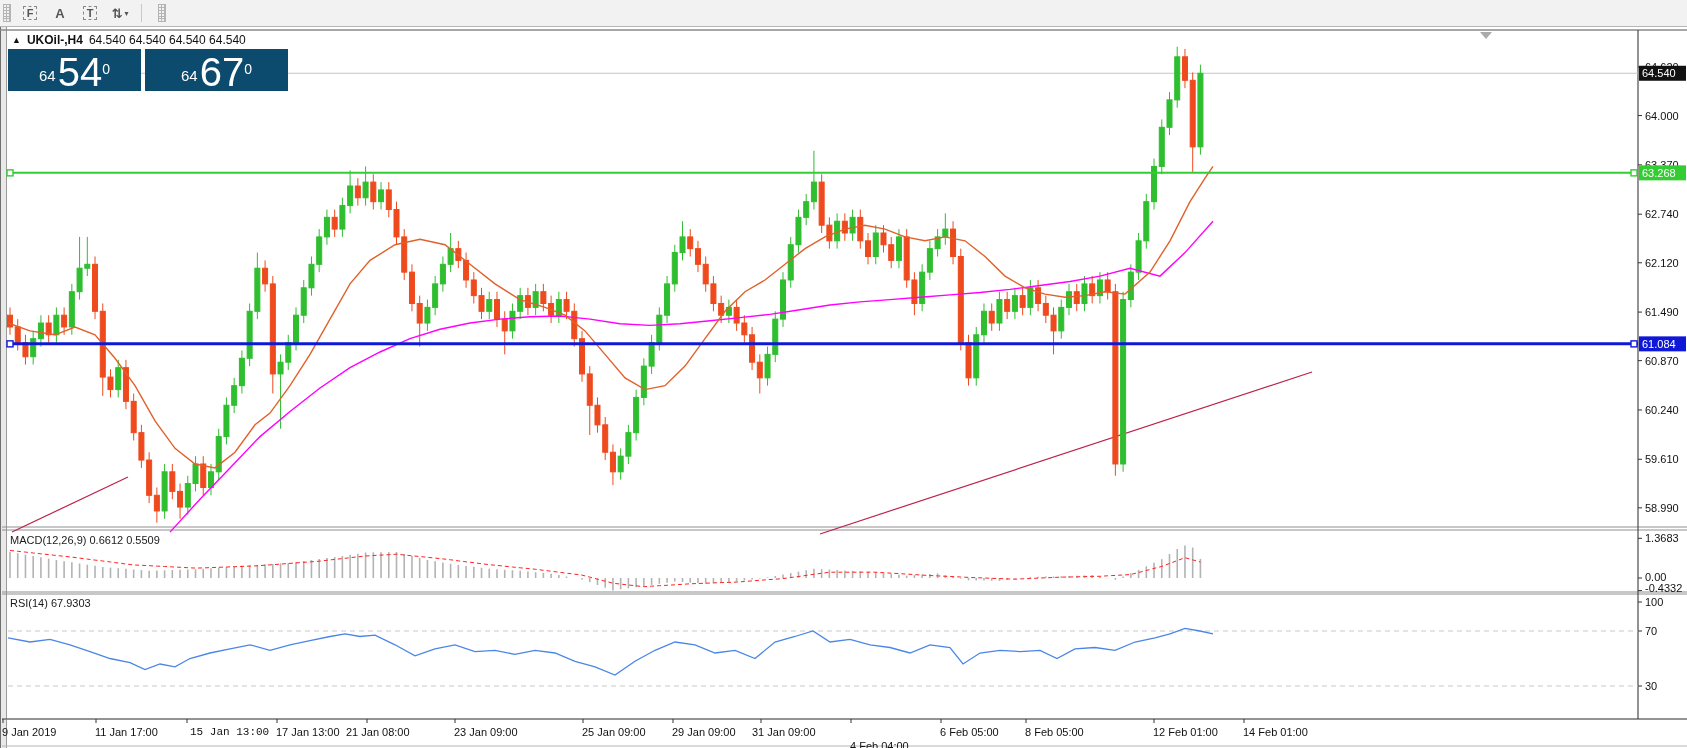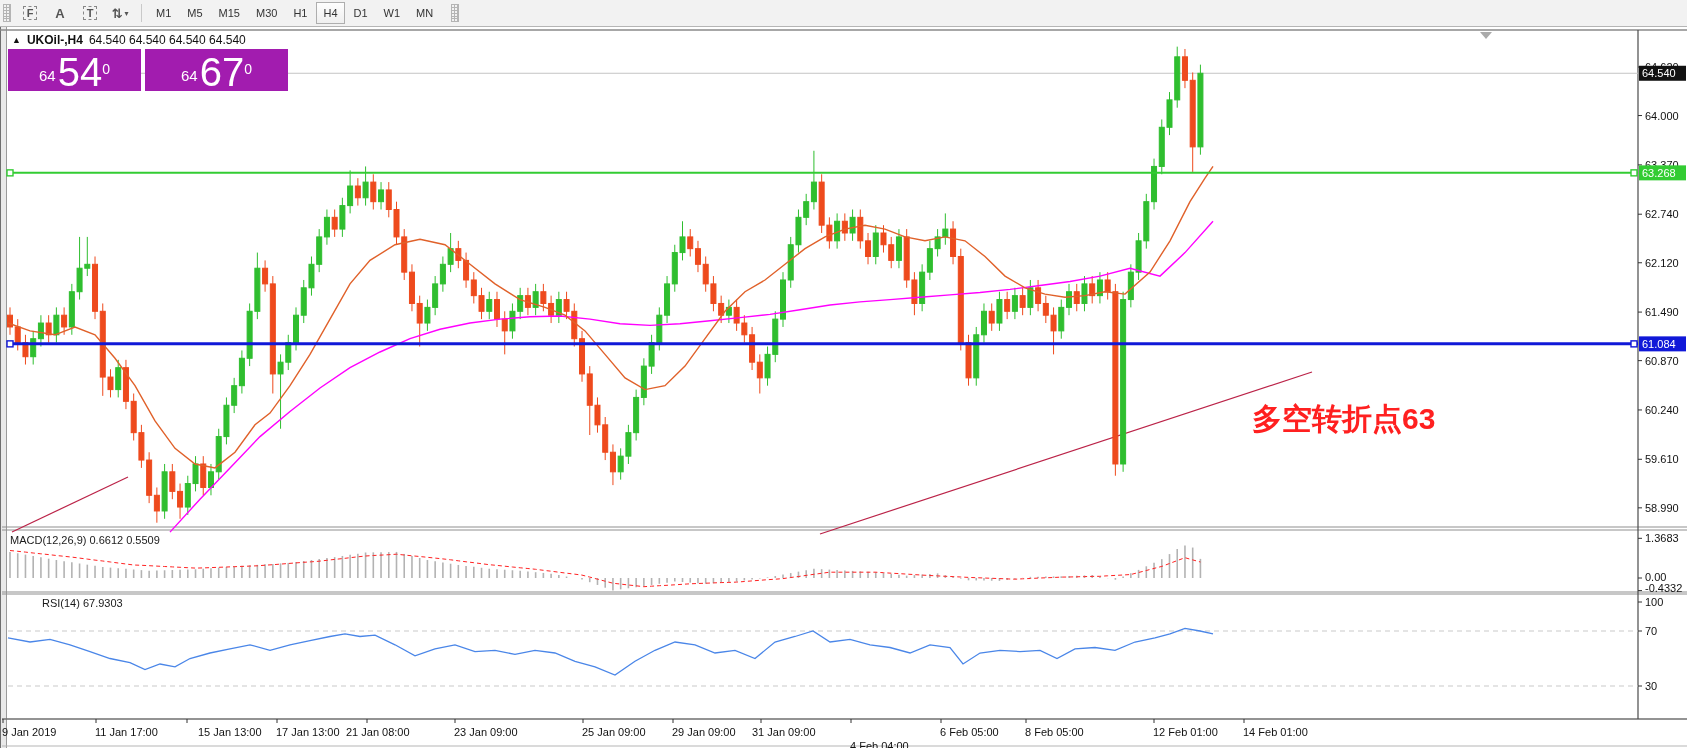--- a/index.html
+++ b/index.html
@@ -38,21 +38,21 @@
   #buybtn{width:62px;border:1px solid #1726a8;margin-left:2px;}
   .spin{width:24px;background:linear-gradient(#fbfbfb,#e4e4e4);border:1px solid #9fb0e8;
         display:flex;align-items:center;justify-content:center;cursor:pointer;box-sizing:border-box;}
   .spin .tridown{width:0;height:0;border-left:5px solid transparent;border-right:5px solid transparent;
         border-top:6px solid #3847c8;}
   .spin .triup{width:0;height:0;border-left:5px solid transparent;border-right:5px solid transparent;
         border-bottom:6px solid #3847c8;}
   #volinput{width:98px;border:1px solid #9fb0e8;border-left:none;border-right:none;font-size:15px;
         text-align:right;padding:0 8px;color:#000;outline:none;font-family:"Liberation Sans",sans-serif;}
   .tp-row2{display:flex;margin-top:2px;height:42px;}
-  .pricebox{background:#a21caf;color:#fff;display:flex;align-items:flex-end;justify-content:center;
+  .pricebox{background:#0c4a6e;color:#fff;display:flex;align-items:flex-end;justify-content:center;
             padding-bottom:2px;}
   #sellprice{width:133px;margin-right:4px;}
   #buyprice{width:143px;}
   .p-small{font-size:15px;line-height:26px;margin-right:2px;}
   .p-big{font-size:40px;line-height:34px;}
   .p-sup{font-size:14px;line-height:40px;align-self:flex-start;}
   
   .pane-label{position:absolute;font-size:11px;color:#1a1a1a;z-index:3;}
   
   #annotation{position:absolute;left:1252px;top:373px;z-index:3;color:#ff2020;font-size:30px;
@@ -74,31 +74,20 @@
         <span>A</span>
       </div>
     <div class="tbtn boxed">
         <span>T</span>
       </div>
     <div class="tbtn">
         <span>⇅</span>
         <span class="caret">▾</span>
       </div>
     <div class="tsep"></div>
-    <div id="tfbar" style="display:flex;">
-        <div class="tf">M1</div>
-        <div class="tf">M5</div>
-        <div class="tf">M15</div>
-        <div class="tf">M30</div>
-        <div class="tf">H1</div>
-        <div class="tf active">H4</div>
-        <div class="tf">D1</div>
-        <div class="tf">W1</div>
-        <div class="tf">MN</div>
-      </div>
     <div class="grip" style="margin-left:10px;"></div>
   </div>
 
   <div id="chartwin">
     <div id="leftstrip"></div>
     <svg id="cv" width="1687" height="722">
         <rect x="8" y="4" width="1677" height="689" fill="#fff" stroke="none"></rect>
         <line x1="0" y1="4" x2="1687" y2="4" stroke="#8a8a8a" stroke-width="1.5"></line>
         <line x1="2" y1="501" x2="1687" y2="501" stroke="#8f8f8f" stroke-width="1.2"></line>
         <line x1="2" y1="504" x2="1687" y2="504" stroke="#8f8f8f" stroke-width="1.2"></line>
@@ -657,26 +646,25 @@
         </div>
         <div class="pricebox" id="buyprice">
           <span class="p-small">64</span>
           <span class="p-big">67</span>
           <span class="p-sup">0</span>
         </div>
       </div>
     </div>
 
     <div class="pane-label" style="left:10px;top:508px;">MACD(12,26,9) 0.6612 0.5509</div>
-    <div class="pane-label" style="left:10px;top:571px;margin-left:32px;">RSI(14) 67.9303</div>
-    <div id="annotation">多空转折点63</div>
+    <div class="pane-label" style="left:10px;top:571px;">RSI(14) 67.9303</div>
     <div id="timelabels">
         <span class="timelabel" style="left: 2px;">9 Jan 2019</span>
         <span class="timelabel" style="left: 95px;">11 Jan 17:00</span>
-        <span class="timelabel" style="left: 198px;">15 Jan 13:00</span>
+        <span class="timelabel" style="left: 190px; font-family: Liberation Mono, monospace;">15 Jan 13:00</span>
         <span class="timelabel" style="left: 276px;">17 Jan 13:00</span>
         <span class="timelabel" style="left: 346px;">21 Jan 08:00</span>
         <span class="timelabel" style="left: 454px;">23 Jan 09:00</span>
         <span class="timelabel" style="left: 582px;">25 Jan 09:00</span>
         <span class="timelabel" style="left: 672px;">29 Jan 09:00</span>
         <span class="timelabel" style="left: 752px;">31 Jan 09:00</span>
         <span class="timelabel" style="left: 850px; margin-top: 14px;">4 Feb 04:00</span>
         <span class="timelabel" style="left: 940px;">6 Feb 05:00</span>
         <span class="timelabel" style="left: 1025px;">8 Feb 05:00</span>
         <span class="timelabel" style="left: 1153px;">12 Feb 01:00</span>

